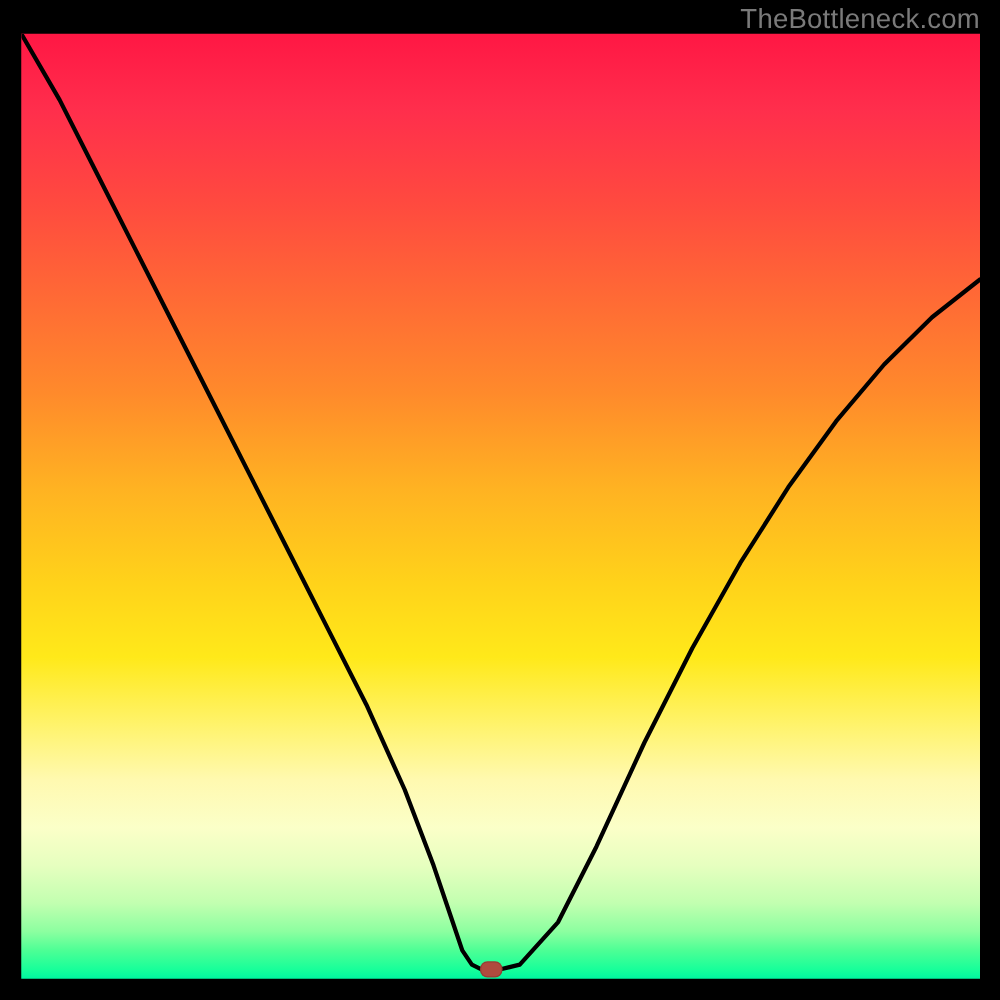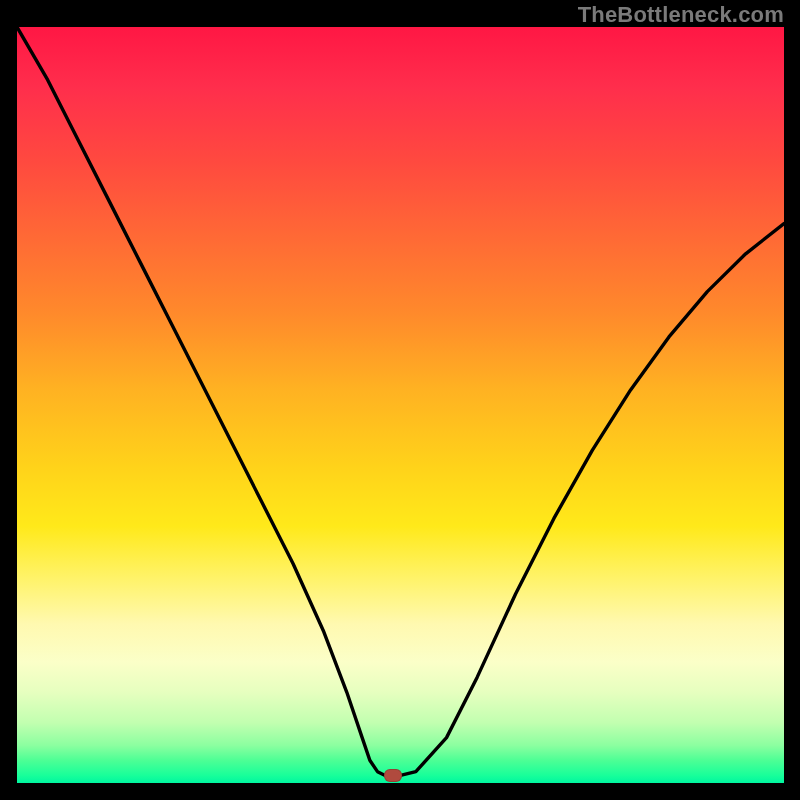--- a/index.html
+++ b/index.html
@@ -16,21 +16,21 @@
     width: 800px;
     height: 800px;
     background: #000;
   }
   .watermark {
     position: absolute;
     top: 2px;
     right: 16px;
     color: #7a7a7a;
     font-size: 22px;
-    font-weight: 700;
+    font-weight: 400;
     letter-spacing: 0.2px;
     user-select: none;
   }
   .plot-area {
     position: absolute;
     left: 17px;
     top: 27px;
     width: 767px;
     height: 756px;
     background: linear-gradient(

